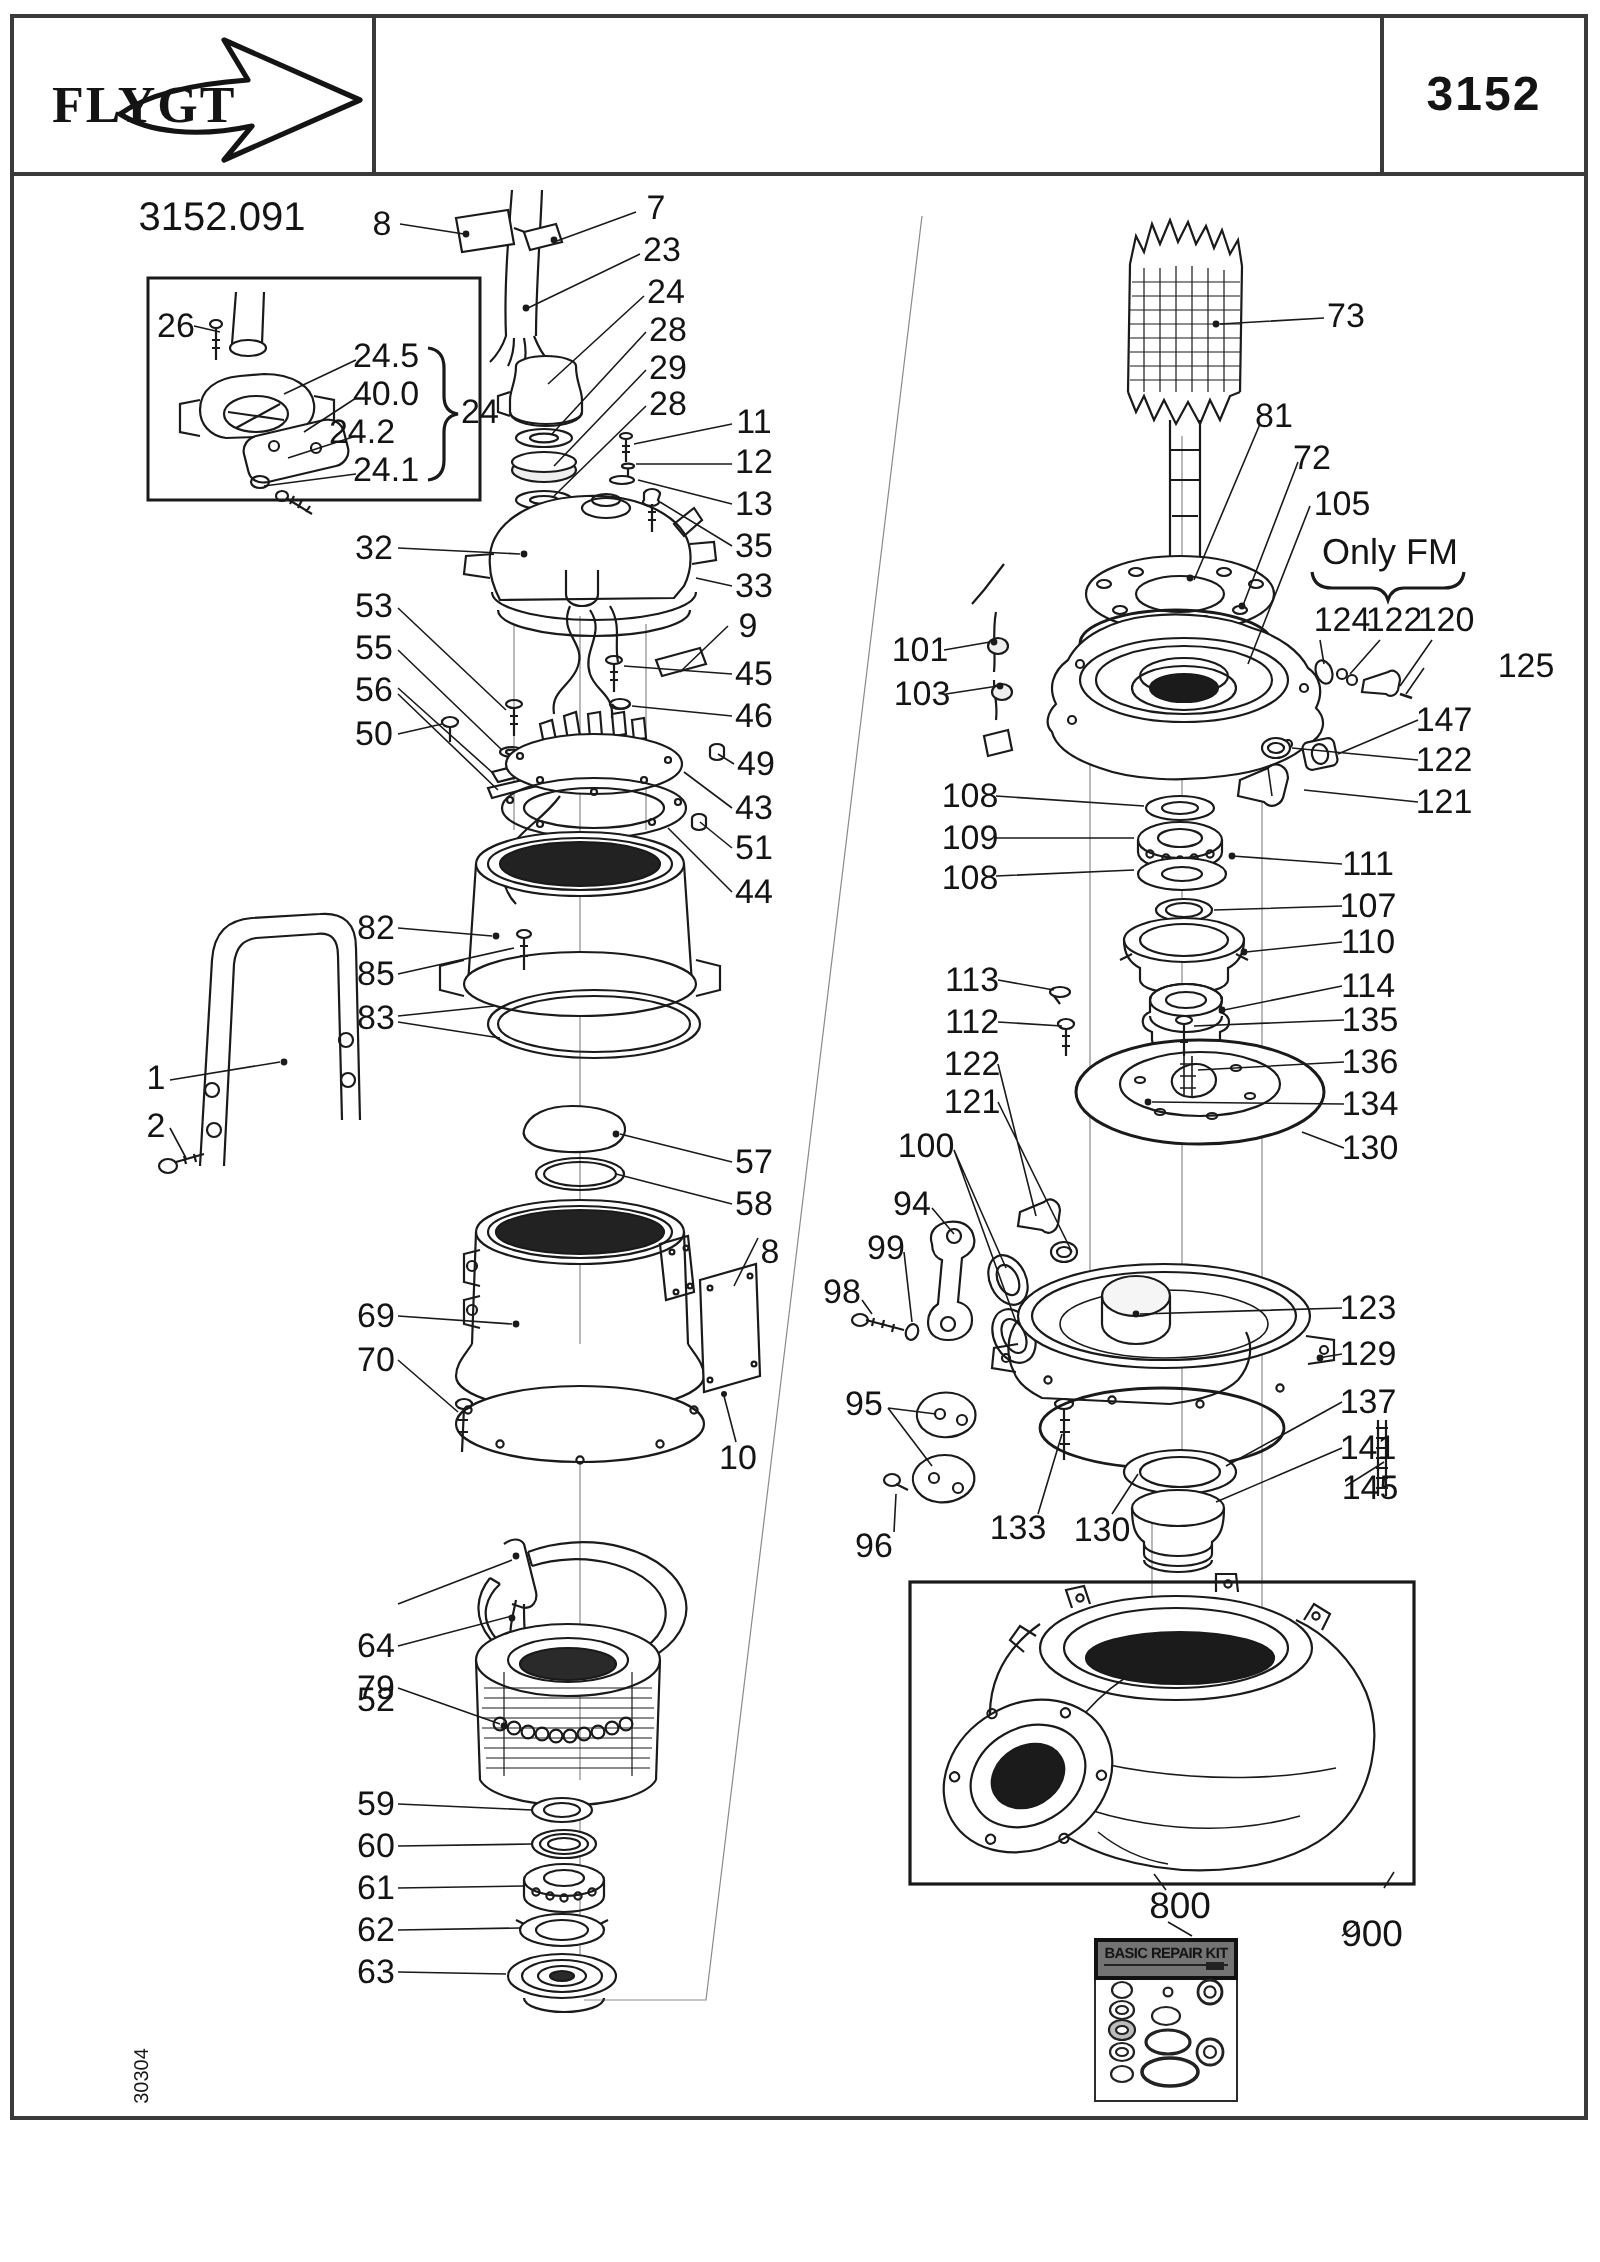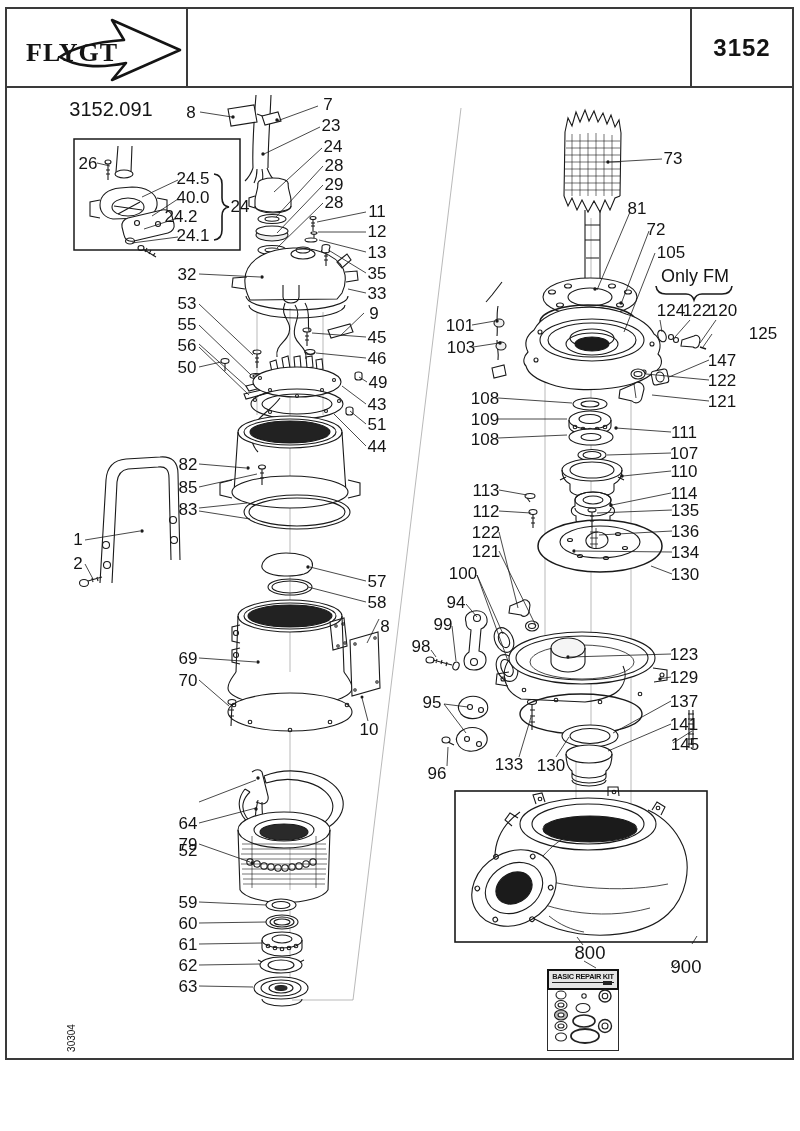--- a/index.html
+++ b/index.html
@@ -10,21 +10,21 @@
   .hdiv{position:absolute;top:7px;width:2px;height:81px;background:#3a3a3a;}
   .hcell{position:absolute;top:7px;height:81px;display:flex;align-items:center;justify-content:center;}
   .htitle{font-size:19px;font-weight:bold;letter-spacing:.5px;}
   .hmodel{font-size:24px;font-weight:bold;letter-spacing:1px;}
   .logo-wrap{position:absolute;left:12px;top:12px;width:170px;height:72px;}
   .logo-text{position:absolute;left:14px;top:26px;font-family:"Liberation Serif",serif;
              font-weight:bold;font-size:26px;letter-spacing:1px;}
   .plabel{position:absolute;font-size:17px;line-height:1;white-space:nowrap;transform:translate(-50%,-50%);}
   svg{position:absolute;left:0;top:0;}
   .kit-box{position:absolute;border:1.4px solid #2c2c2c;background:#fff;}
-  .kit-head{border:2px solid #111;margin:-1.4px;background:#e5e5e5;padding:1px 1px 2px 1px;text-align:center;}
+  .kit-head{border:2px solid #111;margin:-1.4px;background:#737373;padding:1px 1px 2px 1px;text-align:center;}
   .kit-title{font-weight:bold;white-space:nowrap;display:block;transform-origin:center;}
   .kit-rule{height:3px;border-top:1px solid #222;margin:1px 2px 0 2px;position:relative;}
   .kit-rule::after{content:"";position:absolute;right:2px;top:-2px;width:9px;height:4px;background:#222;}
 </style>
 </head>
 <body>
 
 <div id="page">
 
   <div class="outer-frame"></div>

